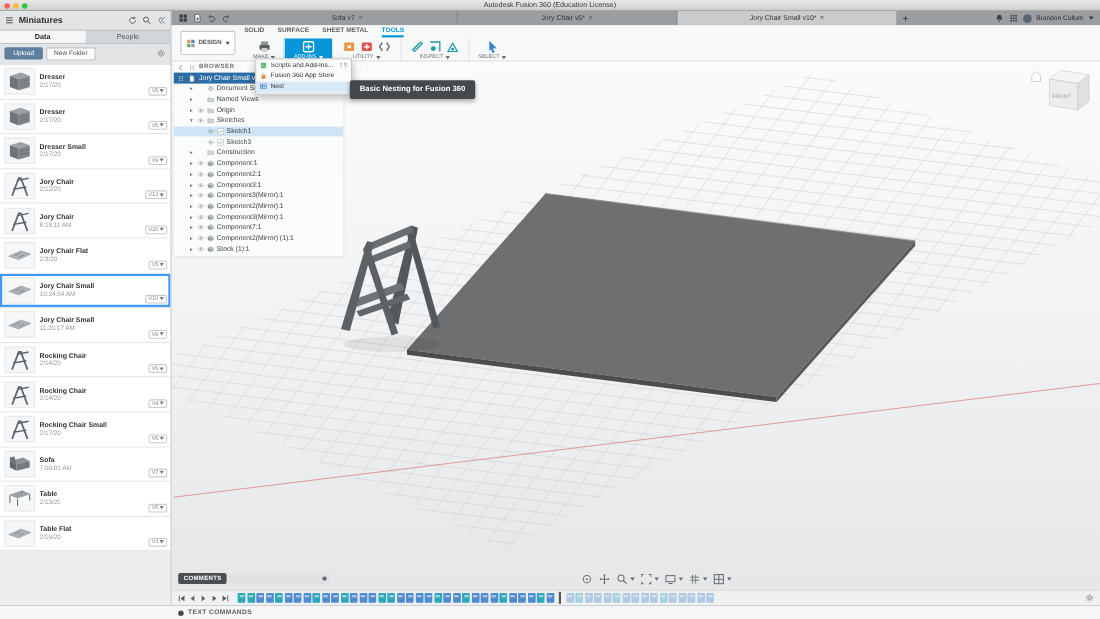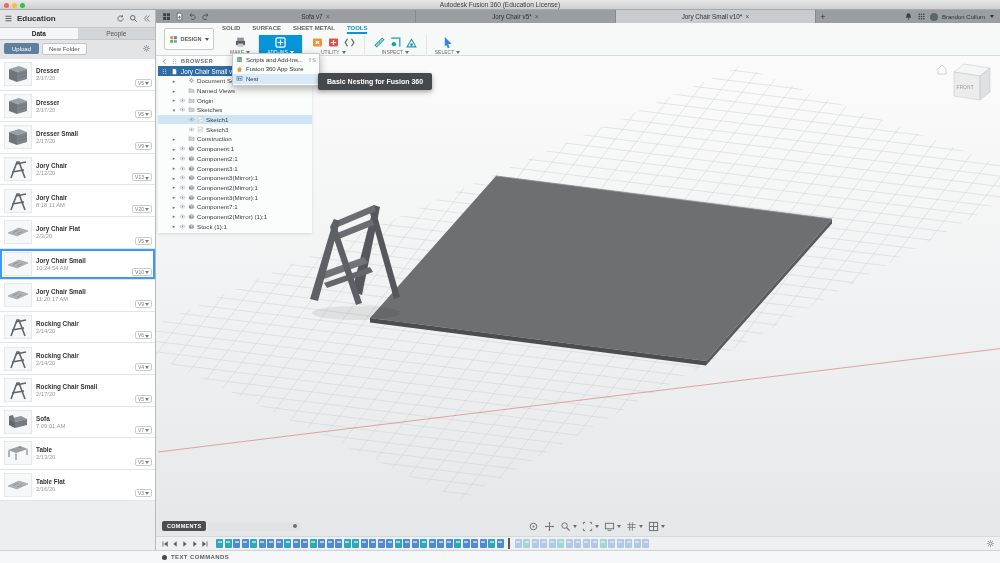--- a/index.html
+++ b/index.html
@@ -137,21 +137,21 @@
     <span class="title-text nw">Autodesk Fusion 360 (Education License)</span>
   </div>
 
   <div id="left-panel">
     <div class="lp-header">
       <span class="ic">
           <svg viewBox="0 0 12 12">
             <path d="M2 3h8M2 6h8M2 9h8" stroke="#4a4e51" stroke-width="1.2" fill="none"></path>
           </svg>
         </span>
-      <span class="lp-title nw">Education</span>
+      <span class="lp-title nw">Miniatures</span>
       <span class="ic">
           <svg viewBox="0 0 12 12">
             <path d="M9.5 6a3.5 3.5 0 1 1-1-2.4" fill="none" stroke="#4a4e51" stroke-width="1"></path>
             <path d="M8.6 1.6v2.2H6.4" fill="none" stroke="#4a4e51" stroke-width="1"></path>
           </svg>
         </span>
       <span class="ic">
           <svg viewBox="0 0 12 12">
             <circle cx="5" cy="5" r="3" fill="none" stroke="#4a4e51" stroke-width="1.1"></circle>
             <path d="M7.3 7.3 10.3 10.3" stroke="#4a4e51" stroke-width="1.2"></path>

